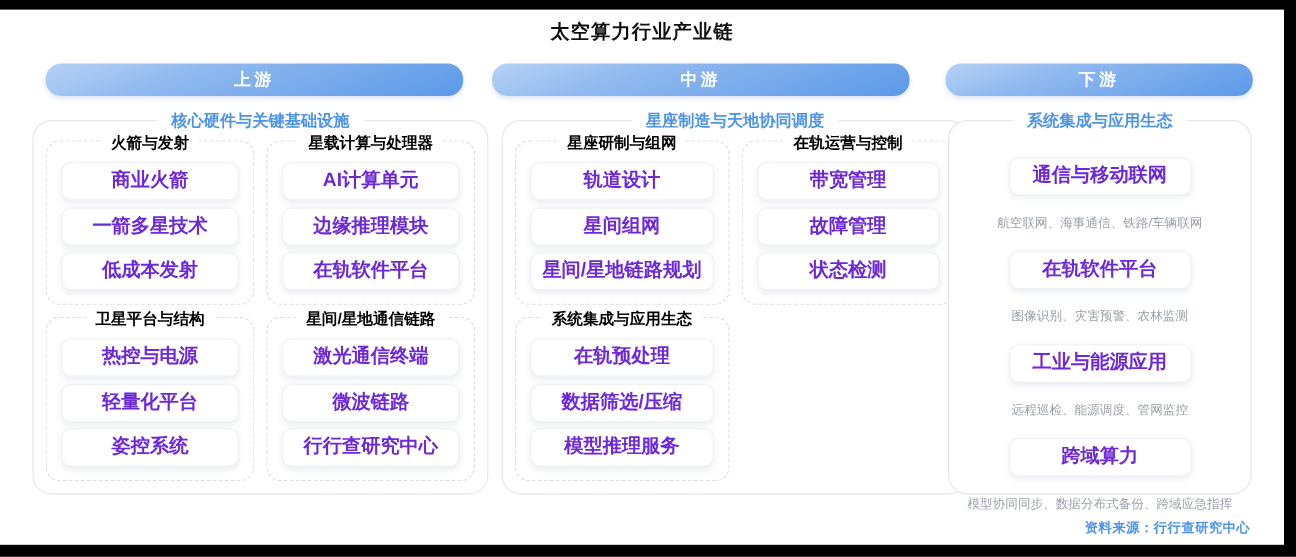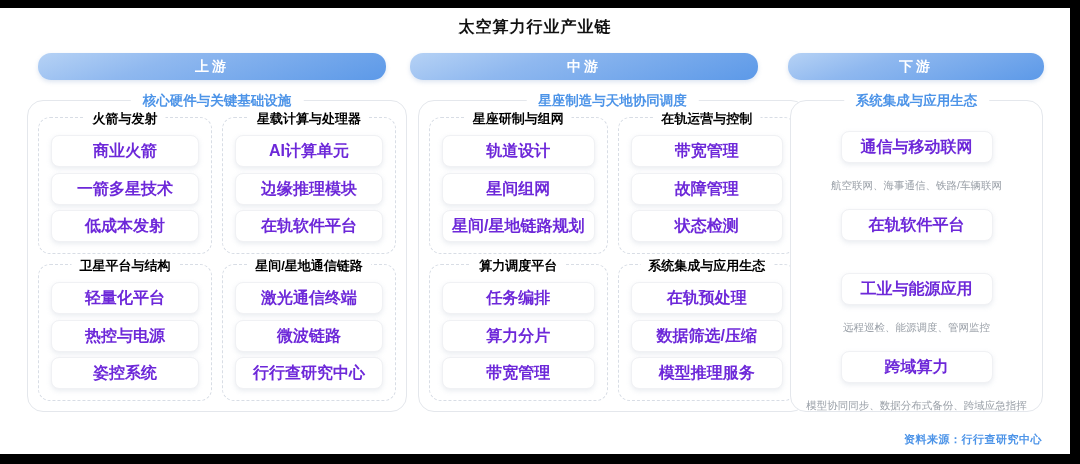--- a/index.html
+++ b/index.html
@@ -85,22 +85,22 @@
           <div class="item">低成本发射</div>
         </div>
         <div class="group">
           <span class="group-title">星载计算与处理器</span>
           <div class="item">AI计算单元</div>
           <div class="item">边缘推理模块</div>
           <div class="item">在轨软件平台</div>
         </div>
         <div class="group">
           <span class="group-title">卫星平台与结构</span>
+          <div class="item">热控与电源</div>
           <div class="item">轻量化平台</div>
-          <div class="item">热控与电源</div>
           <div class="item">姿控系统</div>
         </div>
         <div class="group">
           <span class="group-title">星间/星地通信链路</span>
           <div class="item">激光通信终端</div>
           <div class="item">微波链路</div>
           <div class="item">行行查研究中心</div>
         </div>
       </div>
   </div>
@@ -114,43 +114,38 @@
           <div class="item">星间组网</div>
           <div class="item">星间/星地链路规划</div>
         </div>
         <div class="group">
           <span class="group-title">在轨运营与控制</span>
           <div class="item">带宽管理</div>
           <div class="item">故障管理</div>
           <div class="item">状态检测</div>
         </div>
         <div class="group">
-          <span class="group-title">算力调度平台</span>
-          <div class="item">任务编排</div>
-          <div class="item">算力分片</div>
-          <div class="item">带宽管理</div>
-        </div>
-        <div class="group">
           <span class="group-title">系统集成与应用生态</span>
           <div class="item">在轨预处理</div>
           <div class="item">数据筛选/压缩</div>
           <div class="item">模型推理服务</div>
         </div>
       </div>
   </div>
 
   <div class="panel p3">
     <span class="panel-title">系统集成与应用生态</span>
     <div class="apps" id="apps-2">
         <div class="app">
           <div class="item app-btn">通信与移动联网</div>
           <div class="app-desc">航空联网、海事通信、铁路/车辆联网</div>
         </div>
         <div class="app">
           <div class="item app-btn">在轨软件平台</div>
+          <div class="app-desc">图像识别、灾害预警、农林监测</div>
         </div>
         <div class="app">
           <div class="item app-btn">工业与能源应用</div>
           <div class="app-desc">远程巡检、能源调度、管网监控</div>
         </div>
         <div class="app">
           <div class="item app-btn">跨域算力</div>
           <div class="app-desc">模型协同同步、数据分布式备份、跨域应急指挥</div>
         </div>
       </div>

